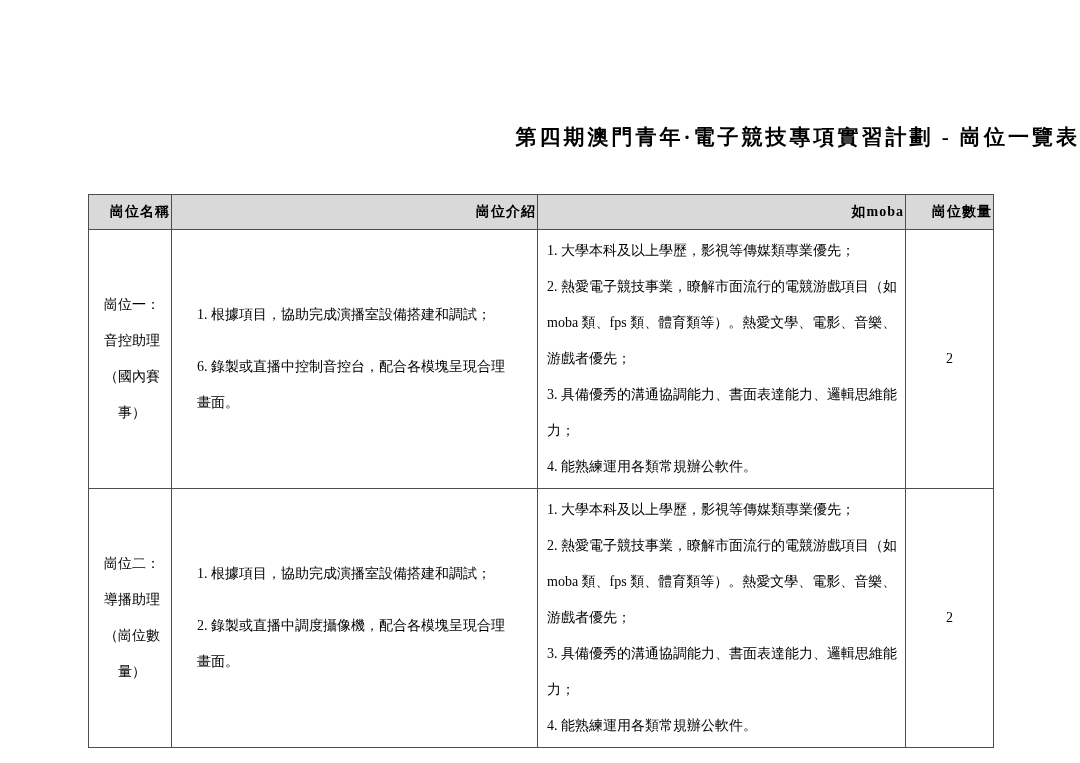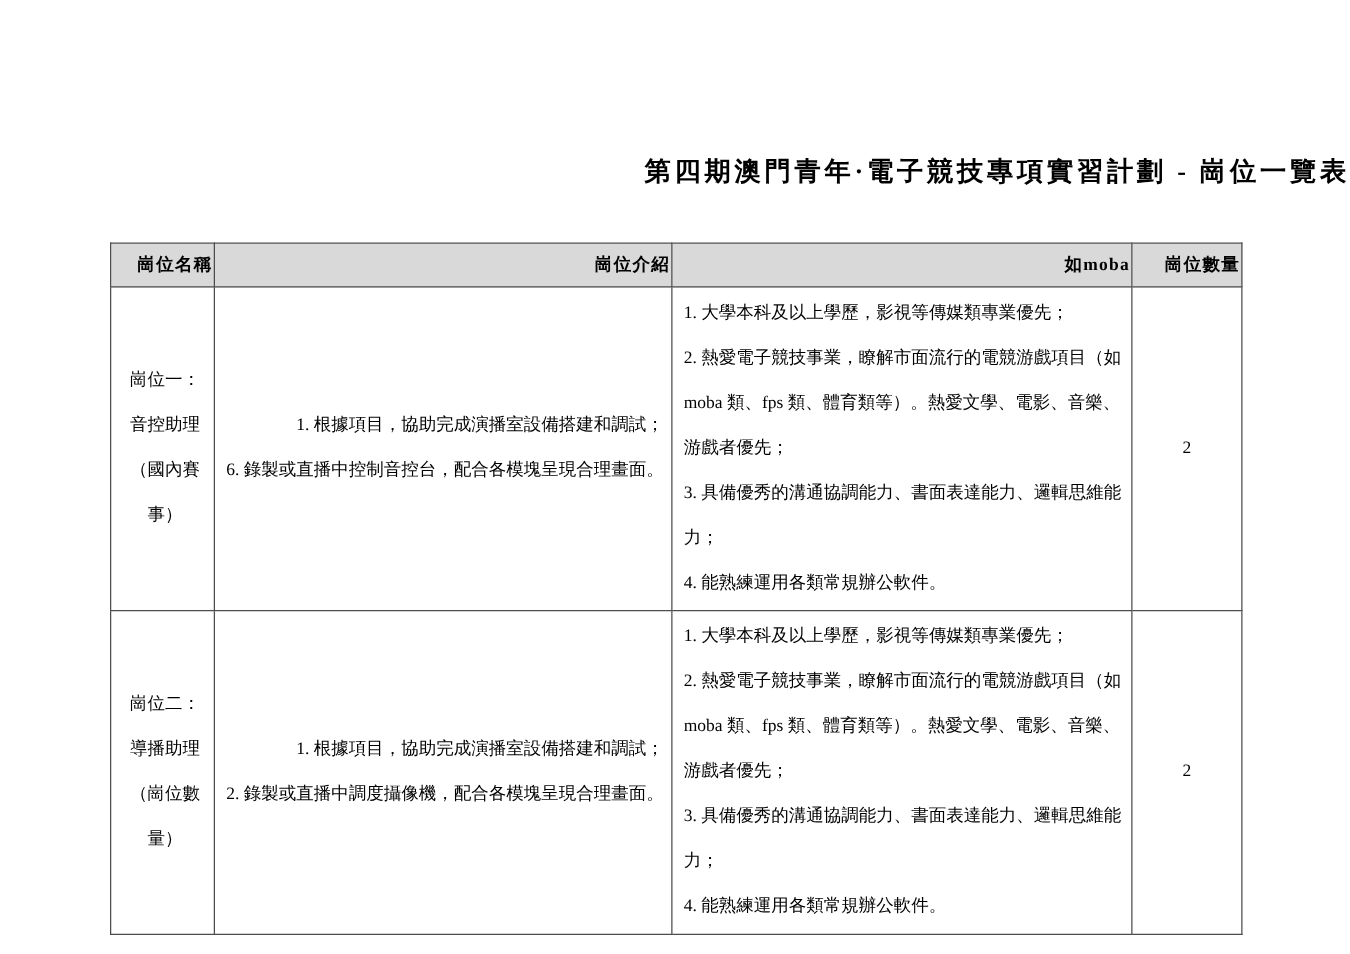--- a/index.html
+++ b/index.html
@@ -39,21 +39,21 @@
   
   table.positions { margin: 44px 0 0 88px; width: 905px; border-collapse: collapse; table-layout: fixed; }
   table.positions th, table.positions td { border: 1px solid #4d4d4d; }
   table.positions th { height: 32px; background: #d9d9d9; font-size: 14px; font-weight: bold;
                        letter-spacing: 1px; text-align: right; }
   tr.row-1 td { height: 215px; }
   tr.row-2 td { height: 225px; }
   td { font-size: 14px; }
   td.name-cell { vertical-align: middle; text-align: center; padding: 0 5px 0 9px; line-height: 36px; }
   td.intro-cell { vertical-align: middle; padding: 0 6px 0 9px; }
-  td.intro-cell p { margin: 0; line-height: 36px; text-align: right; }
+  td.intro-cell p { margin: 16px; line-height: 36px; }
   td.req-cell { vertical-align: top; padding: 3px 8px 3px 9px; }
   td.req-cell p { margin: 0; line-height: 36px; }
   td.count-cell { vertical-align: middle; text-align: center; }
 </style>
 </head>
 <body>
 
 <div class="page">
 
 

